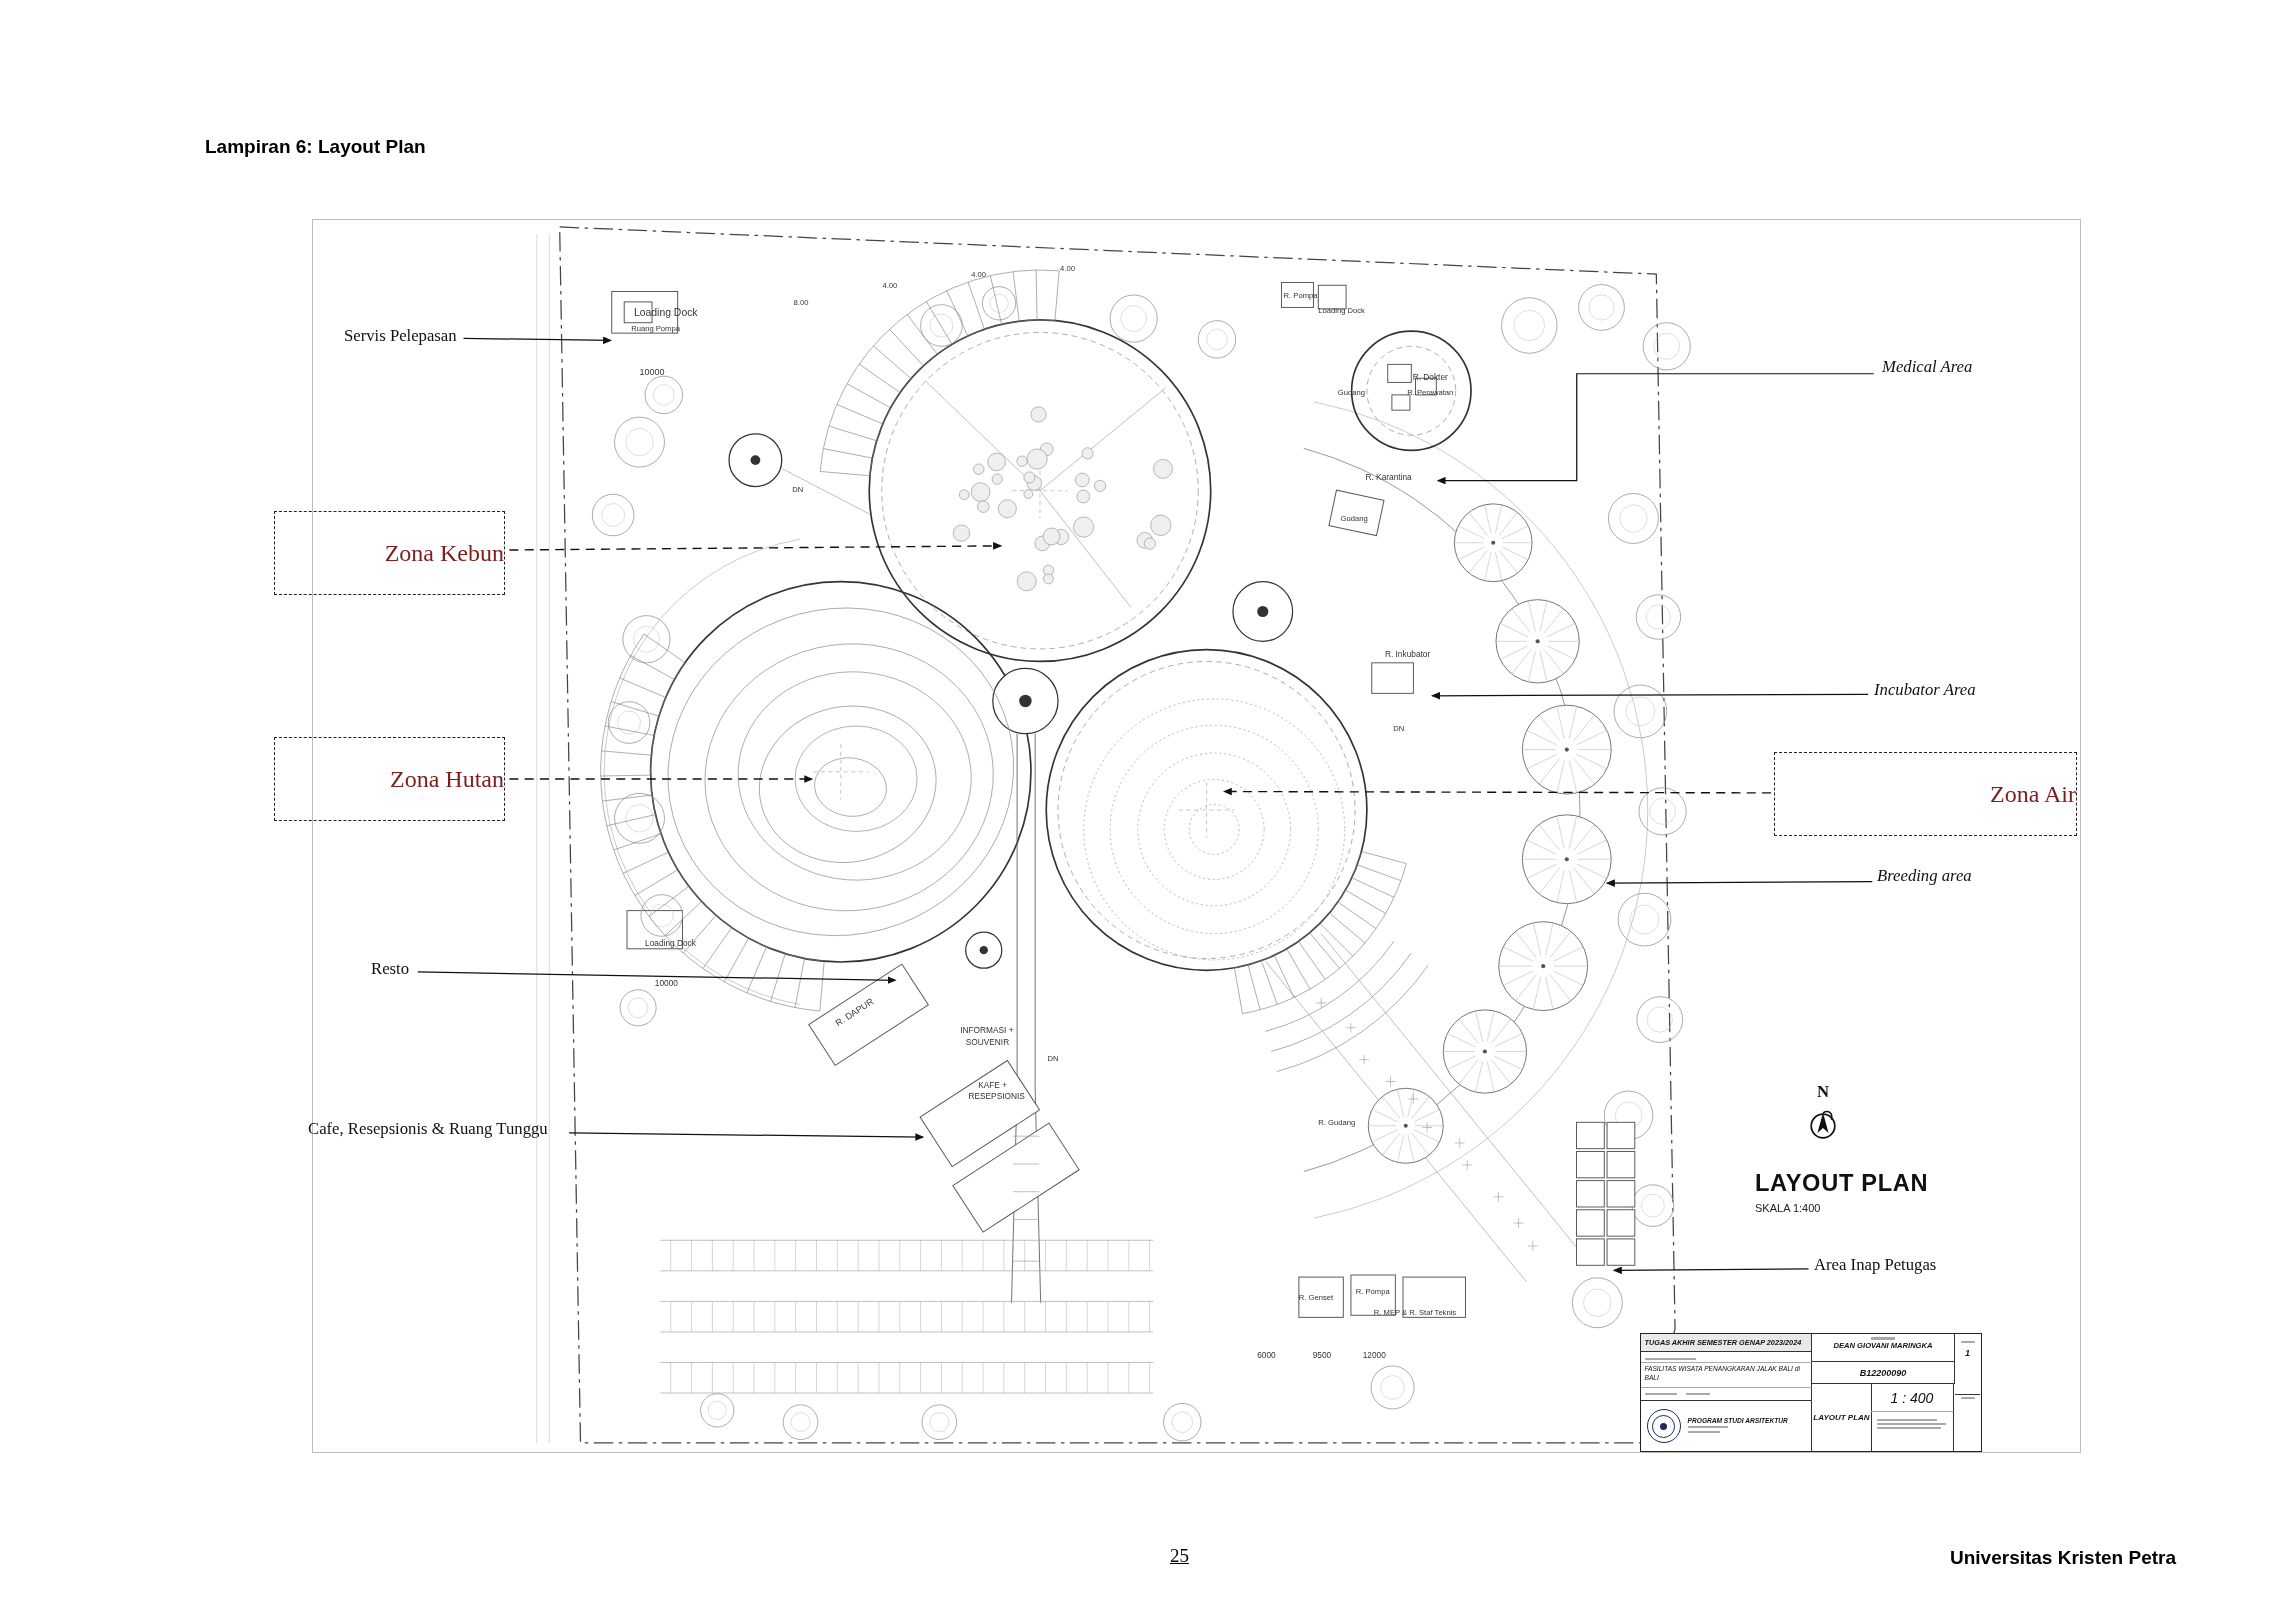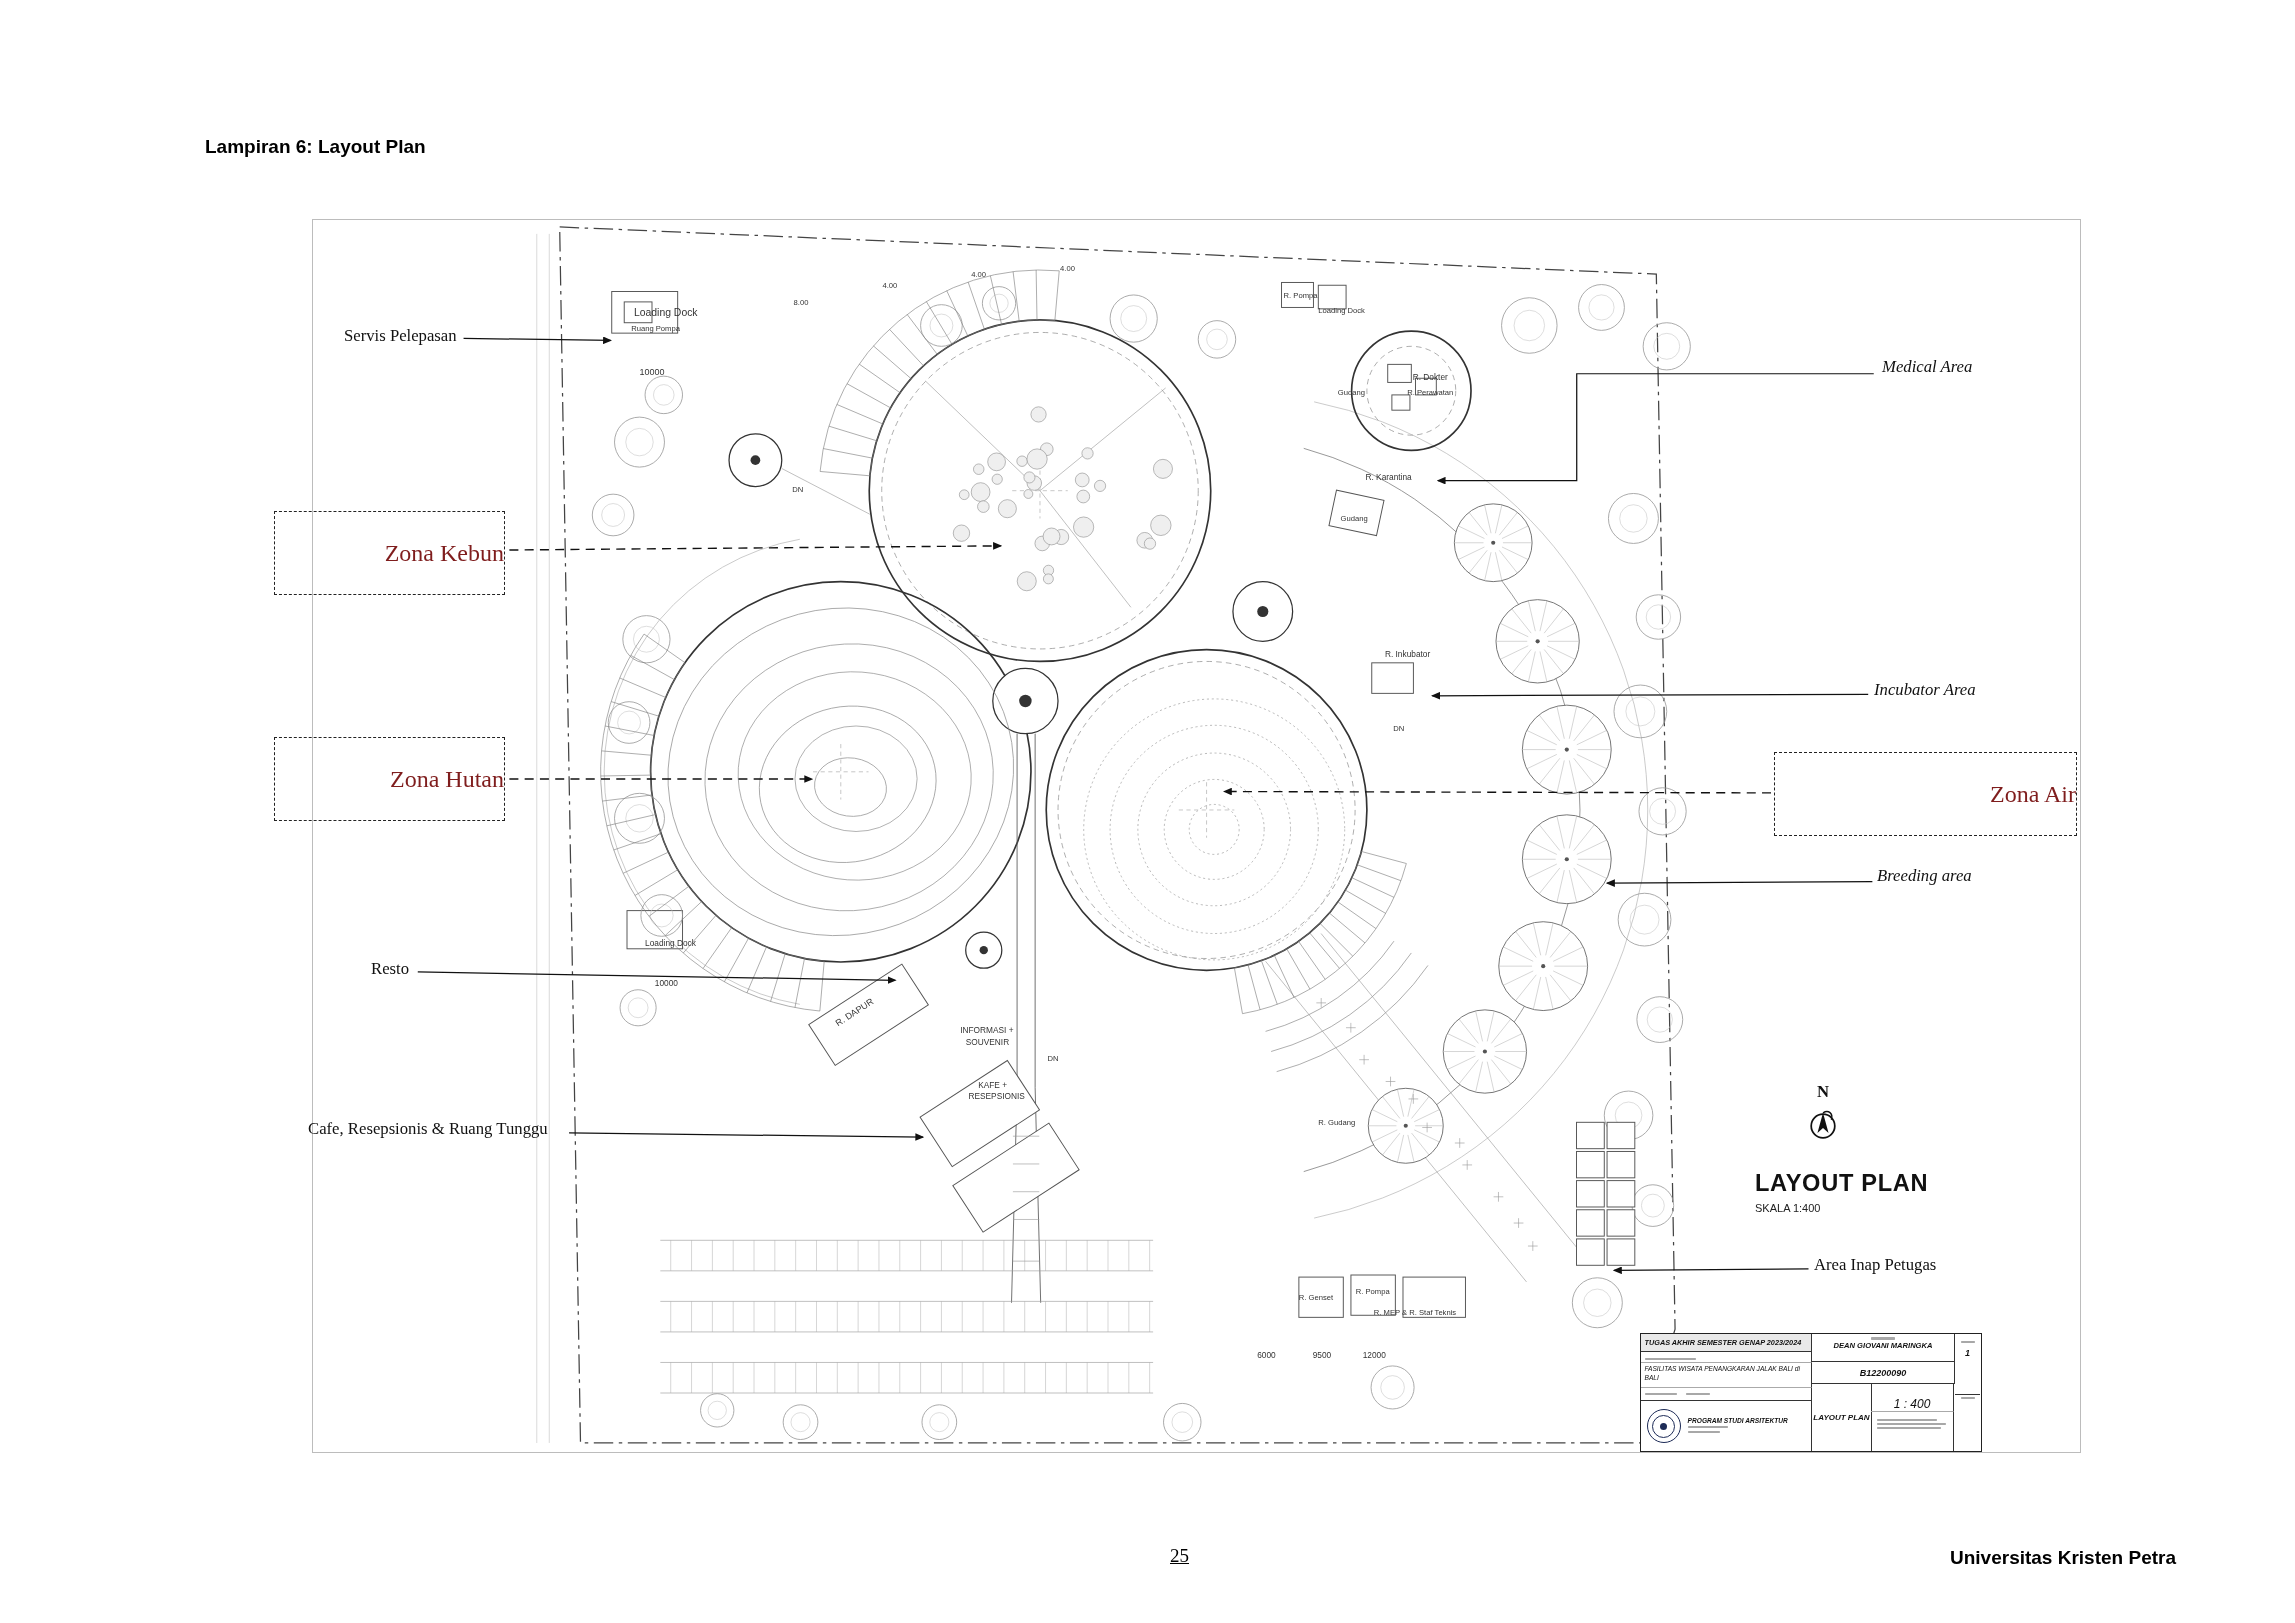--- a/index.html
+++ b/index.html
@@ -62,21 +62,21 @@
   .tb-row4{left:0;top:54px;width:171px;height:12.5px;border-right:0.7px solid #333;border-bottom:0.7px solid #333;padding:2.8px 3.5px 0 3.5px;display:flex;gap:9.7px;}
   .tb-dept{left:0;top:67px;width:171px;height:50px;border-right:0.7px solid #333;display:flex;align-items:center;gap:7px;padding:0 5.6px;}
   .tb-logo{width:32px;height:32px;border:1.4px solid #1d2b57;border-radius:50%;display:flex;align-items:center;justify-content:center;flex:0 0 auto;}
   .tb-logo-inner{width:21px;height:21px;border:0.7px solid #1d2b57;border-radius:50%;display:flex;align-items:center;justify-content:center;}
   .tb-logo-dot{width:7px;height:7px;background:#1d2b57;border-radius:50%;}
   .tb-dept-text{font-size:6.6px;font-weight:bold;margin-bottom:1.4px;}
   .tb-name{left:171px;top:0;width:143px;height:28px;border-right:0.7px solid #333;border-bottom:0.7px solid #333;text-align:center;padding-top:2.1px;}
   .tb-name-val{font-size:7.6px;font-weight:bold;margin-top:1.4px;}
   .tb-nrp{left:171px;top:28px;width:143px;height:22px;border-right:0.7px solid #333;border-bottom:0.7px solid #333;display:flex;align-items:center;justify-content:center;font-size:9px;font-weight:bold;}
   .tb-sheet{left:171px;top:50px;width:60px;height:67px;border-right:0.7px solid #333;display:flex;align-items:center;justify-content:center;font-size:8px;font-weight:bold;text-align:center;}
-  .tb-scale{left:230px;top:50px;width:83px;height:28px;border-right:0.7px solid #333;border-bottom:0.7px solid #aaa;display:flex;align-items:flex-end;justify-content:center;font-size:12px;}
+  .tb-scale{left:230px;top:50px;width:83px;height:28px;border-right:0.7px solid #333;border-bottom:0.7px solid #aaa;display:flex;align-items:center;justify-content:center;font-size:14px;}
   .tb-names{left:230px;top:78px;width:83px;height:39px;border-right:0.7px solid #333;padding:4.9px 5.6px;}
   .tb-num{left:314px;top:0;width:25px;height:117px;display:flex;flex-direction:column;align-items:center;padding-top:4.9px;}
   .tb-num-val{font-size:9px;font-weight:bold;margin-top:2.8px;}
   .tb-num-div{width:100%;border-top:0.7px solid #333;margin-top:36px;}
   .tbar{height:2.1px;background:#a8a8a8;margin:2.1px 0;border-radius:0.7px;}
   .w20{width:14px;} .w30{width:23.6px;} .w40{width:32px;} .w50{width:40px;} .w60{width:51px;} .w80{width:60px;} .w85{width:64px;} .w90{width:69px;}
 
   
   .page-number{position:absolute;left:1170px;top:1545px;font-family:"Liberation Serif",serif;font-size:19px;color:#000;text-decoration:underline;}
   .institution{position:absolute;right:119px;top:1547px;font-size:19px;font-weight:bold;color:#000;white-space:nowrap;}

